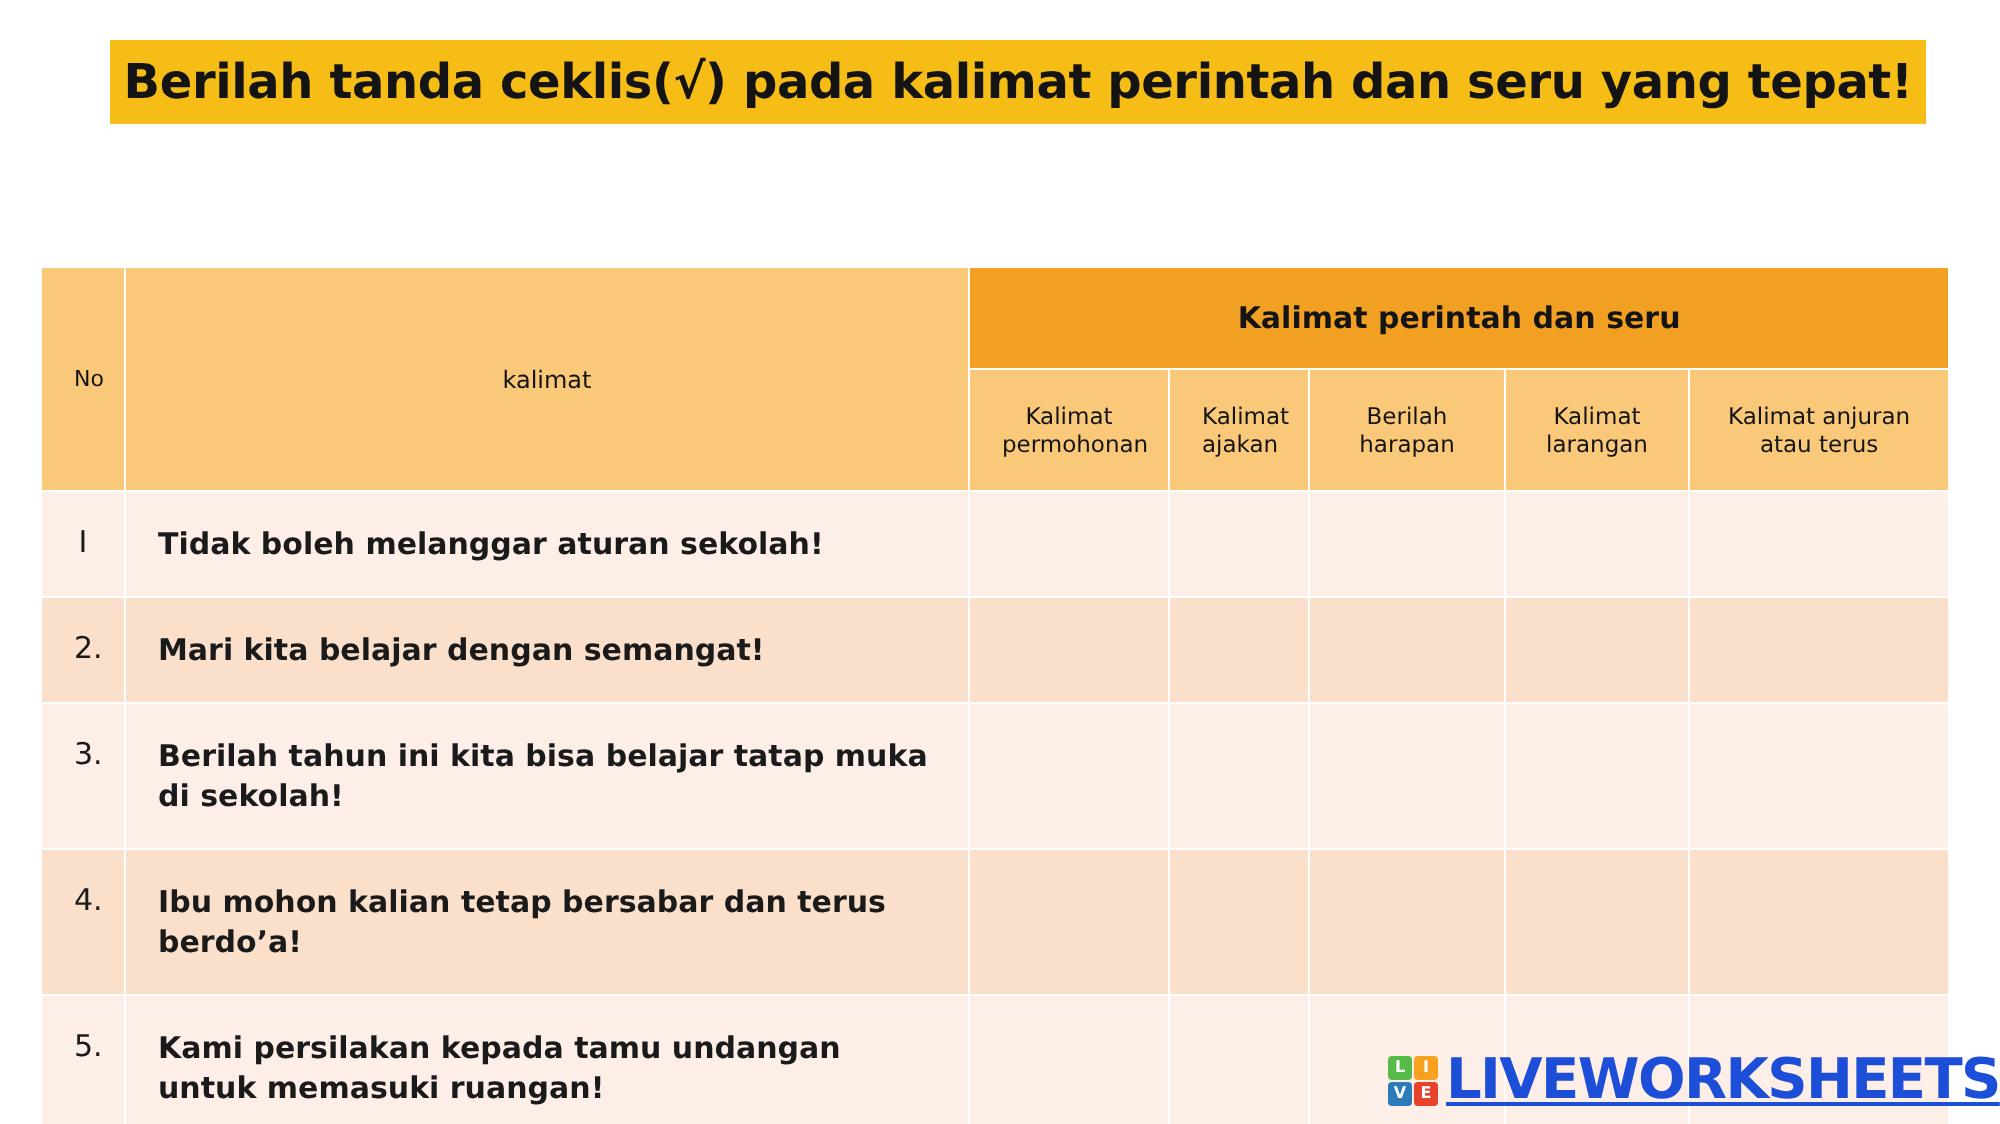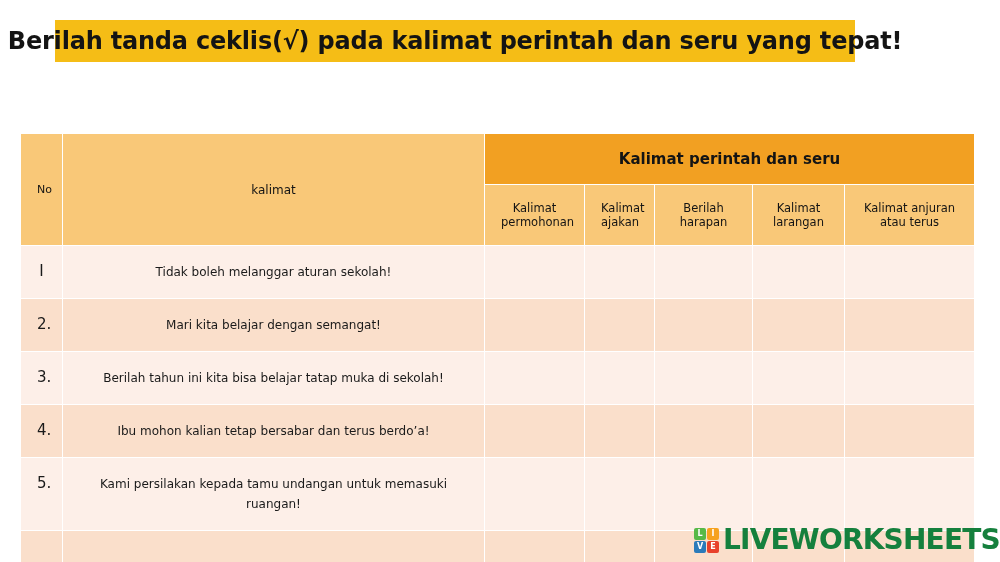--- a/index.html
+++ b/index.html
@@ -13,21 +13,21 @@
     font-family: "Liberation Sans", sans-serif;
     overflow: hidden;
     position: relative;
   }
 
   
   #title-banner {
     position: absolute;
     left: 55px;
     top: 20px;
-    width: 800px;
+    width: 908px;
     height: 42px;
     background: #F5BD16;
     display: flex;
     align-items: center;
     justify-content: center;
     box-sizing: border-box;
     padding: 0 10px;
     text-align: center;
   }
   #title-banner .title-text {
@@ -102,24 +102,24 @@
     font-family: "DejaVu Sans", sans-serif;
     font-size: 15px;
     font-weight: 400;
     color: #1a1a1a;
     text-align: center;
     vertical-align: top;
     padding-top: 8px;
   }
   td.cell-sentence {
     font-family: "DejaVu Sans", sans-serif;
-    font-size: 12px;
-    font-weight: 400;
+    font-size: 15px;
+    font-weight: 700;
     color: #1a1a1a;
-    text-align: center;
+    text-align: left;
     vertical-align: top;
     padding: 8px 8px 8px 12px;
     line-height: 20px;
   }
   td.cell-answer {
     background-clip: padding-box;
   }
   tr.row-single > td { height: 31px; }
   tr.row-double > td { height: 52px; }
   tr.row-empty  > td { height: 28px; }
@@ -152,23 +152,24 @@
     line-height: 1;
   }
   .tile-l { background: #57B947; }
   .tile-i { background: #F6A21E; }
   .tile-v { background: #2B7BBA; }
   .tile-e { background: #E8412C; }
   #logo-word {
     font-family: "DejaVu Sans", sans-serif;
     font-size: 28px;
     font-weight: 700;
-    color: #15803d;
+    color: #1d4ed8;
     letter-spacing: -0.8px;
     line-height: 1;
+    text-decoration: underline;
   }
 </style>
 </head>
 <body>
 
 <div id="title-banner">
   <span class="title-text">Berilah tanda ceklis(√) pada kalimat perintah dan seru yang tepat!</span>
 </div>
 
 <table id="worksheet-table">

